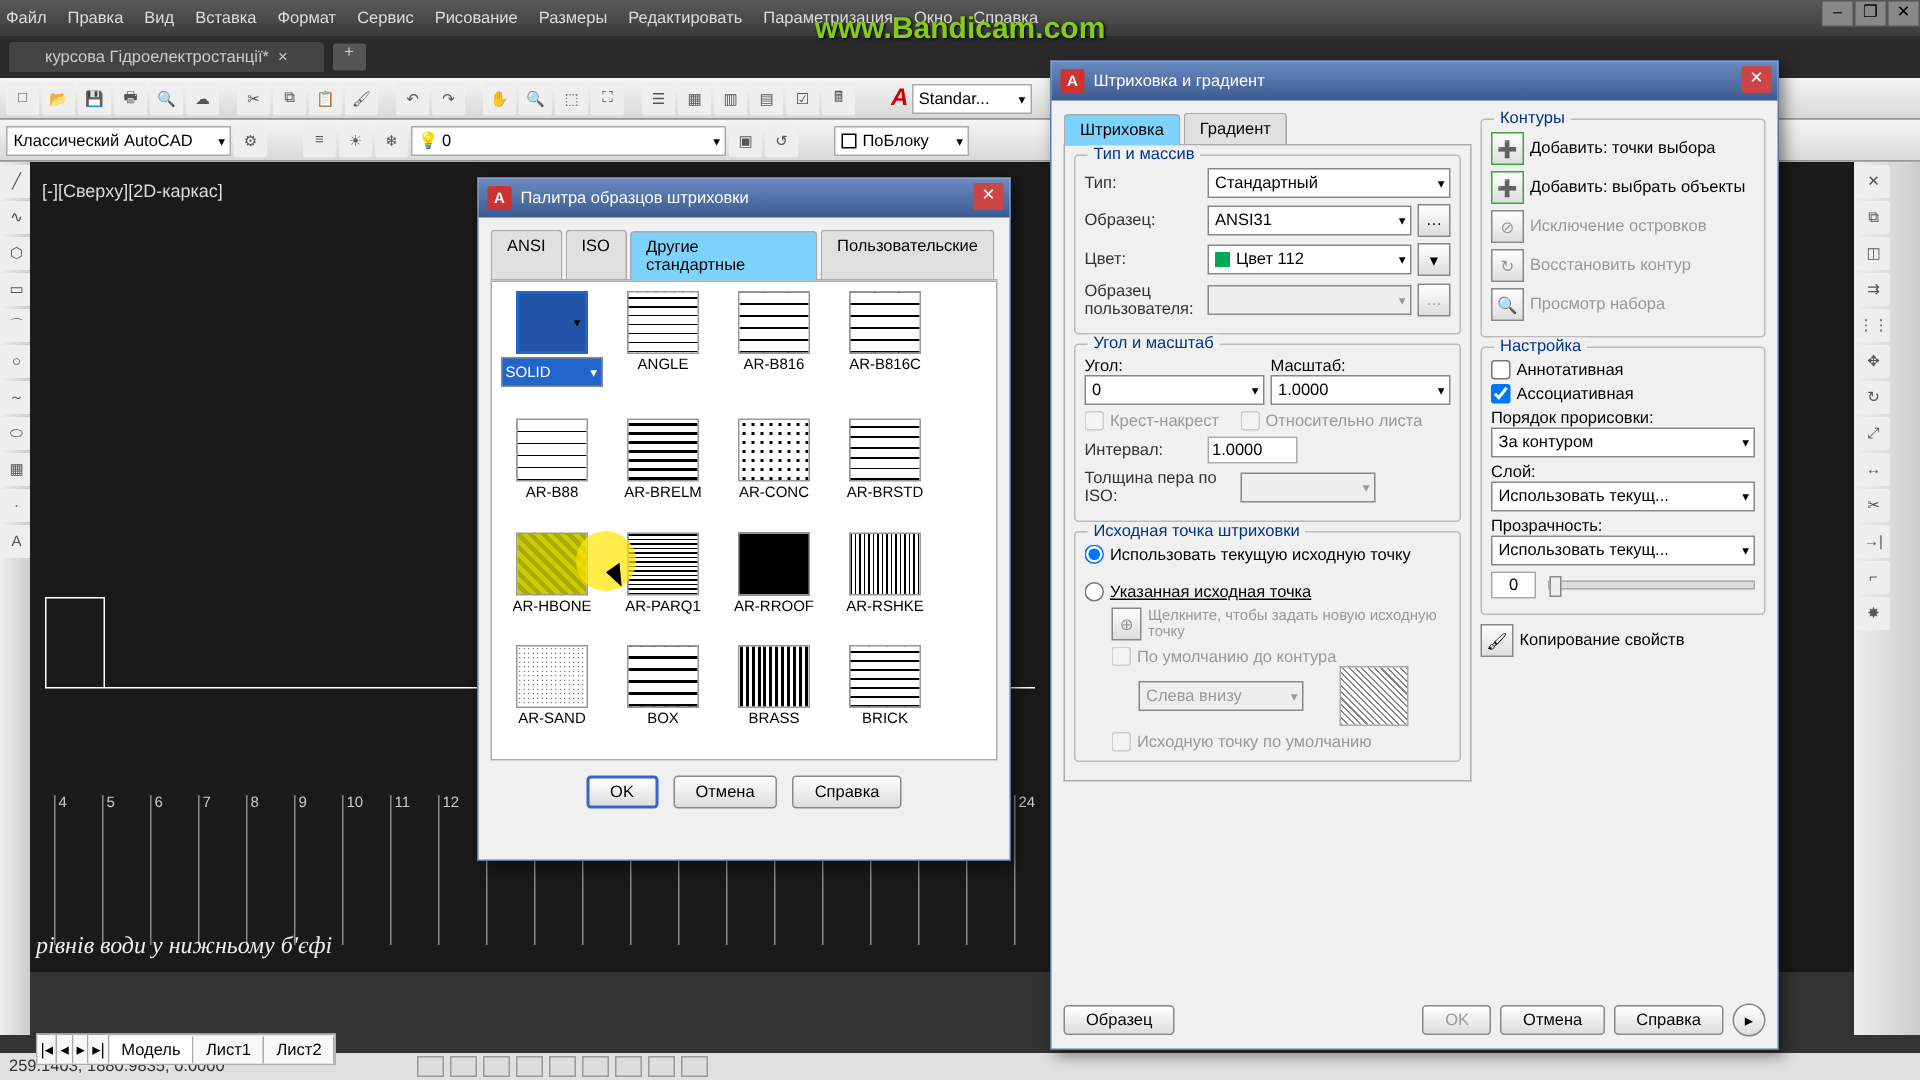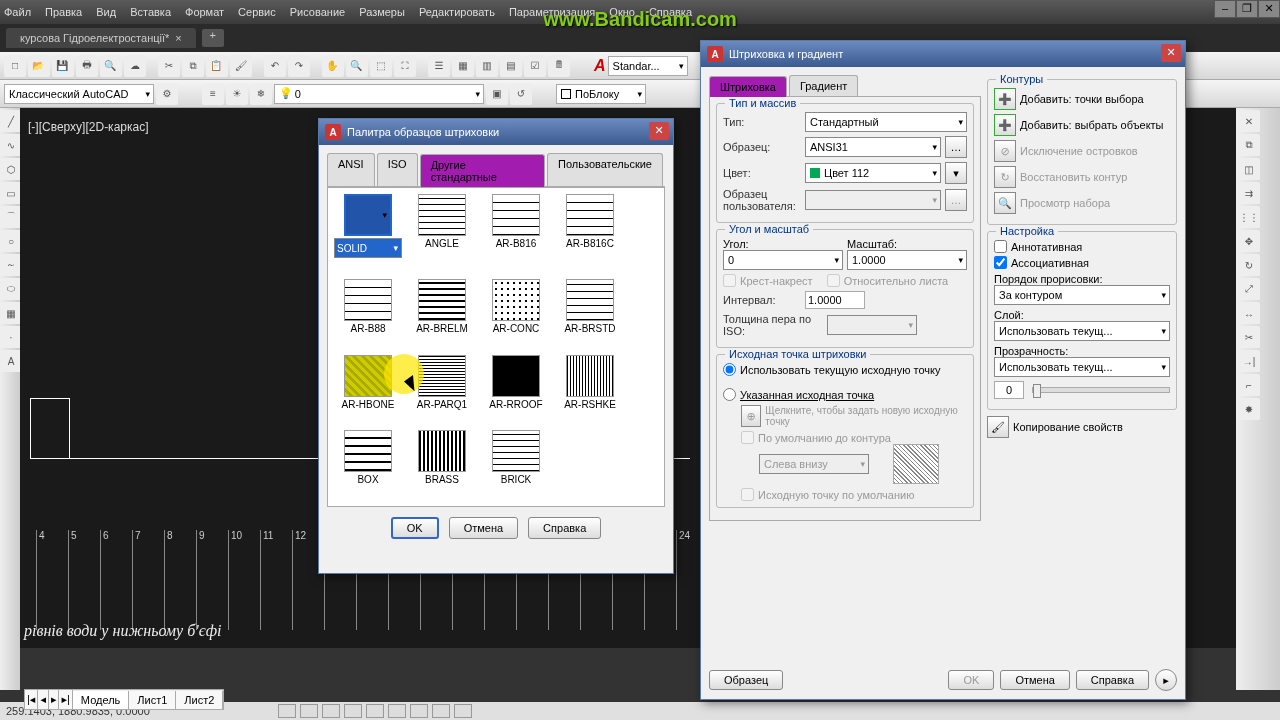--- a/index.html
+++ b/index.html
@@ -3,21 +3,21 @@
 <meta charset="utf-8">
 <style>
 * { margin: 0; padding: 0; box-sizing: border-box; font-family: Tahoma, sans-serif; font-size: 11px; }
 body { width: 1280px; height: 720px; background: #333; overflow: hidden; position: relative; }
 .menubar { height: 24px; background: linear-gradient(#5a5a5a,#3a3a3a); display: flex; align-items: center; padding: 0 4px; gap: 14px; color: #ddd; }
 .menubar span { cursor: pointer; }
 .watermark { position: absolute; top: 8px; left: 50%; transform: translateX(-50%); color: #84cc16; font-size: 20px; font-weight: bold; text-shadow: 1px 1px 2px #000; z-index: 5; pointer-events: none; }
 .wincontrols { position: absolute; right: 0; top: 0; display: flex; }
 .wincontrols div { width: 22px; height: 18px; background: #888; border: 1px solid #555; text-align: center; line-height: 14px; }
 .tabbar { height: 28px; background: #2a2a2a; display: flex; align-items: center; padding-left: 6px; color: #ccc; }
-.doctab { background: #444; padding: 4px 14px; border-radius: 3px 3px 0 0; display: flex; gap: 6px; align-items: center; }
+.doctab { background: #444; padding: 4px 24px; border-radius: 3px 3px 0 0; display: flex; gap: 6px; align-items: center; }
 .toolbar1, .toolbar2 { height: 28px; background: linear-gradient(#f5f5f5,#d8d8d8); border-bottom: 1px solid #aaa; display: flex; align-items: center; padding: 0 4px; gap: 2px; }
 .tbtn { width: 22px; height: 22px; border: 1px solid transparent; background: #eee; border-radius: 2px; display: inline-flex; align-items: center; justify-content: center; font-size: 10px; color: #555; }
 .combo { height: 20px; border: 1px solid #aaa; background: #fff; padding: 0 16px 0 4px; display: inline-flex; align-items: center; position: relative; }
 .combo::after { content: '▾'; position: absolute; right: 3px; font-size: 9px; }
 .canvas { position: absolute; left: 20px; top: 108px; right: 0; height: 540px; background: #1a1a1a; }
 .lefttool { position: absolute; left: 0; top: 108px; width: 20px; bottom: 30px; background: linear-gradient(90deg,#eee,#ccc); display: flex; flex-direction: column; gap: 2px; padding-top: 2px; }
 .righttool { position: absolute; right: 0; top: 108px; width: 44px; bottom: 30px; background: linear-gradient(90deg,#eee,#ccc); display: flex; flex-direction: column; gap: 2px; padding: 2px; z-index: 1; }
 .viewlabel { position: absolute; left: 28px; top: 120px; color: #ddd; font-size: 12px; }
 .ruler { position: absolute; left: 24px; bottom: 90px; right: 20px; height: 30px; color: #fff; }
 .rtick { position: absolute; bottom: 0; border-left: 1px solid #888; height: 100px; font-size: 10px; padding-left: 2px; color: #ccc; }
@@ -29,21 +29,21 @@
 .sbtn { width:18px; height:14px; border:1px solid #999; background:#ddd; }
 
 
 .dlg { position: absolute; border: 1px solid #5a7aa8; background: #f0f0f0; box-shadow: 3px 3px 10px rgba(0,0,0,0.5); z-index: 20; }
 .dlg-title { height: 26px; background: linear-gradient(#6a8ac0,#3a5a90); color: #fff; display: flex; align-items: center; padding: 0 6px; gap: 6px; font-size: 12px; }
 .dlg-title .icon { width: 16px; height: 16px; background: #c33; border-radius: 2px; display: inline-flex; align-items: center; justify-content: center; color: #fff; font-weight: bold; font-size: 10px; }
 .dlg-close { position: absolute; right: 4px; top: 3px; width: 20px; height: 18px; background: #c44; color: #fff; text-align: center; line-height: 16px; border-radius: 2px; }
 .dlg-body { padding: 8px; }
 .tabs { display: flex; border-bottom: 1px solid #aaa; }
 .tab { padding: 4px 10px; border: 1px solid #aaa; border-bottom: none; background: #e0e0e0; margin-right: 2px; border-radius: 3px 3px 0 0; }
-.tab.active { background: #a21caf; position: relative; top: 1px; }
+.tab.active { background: #7dd3fc; position: relative; top: 1px; }
 .group { border: 1px solid #bbb; border-radius: 3px; padding: 8px 6px 6px; margin-bottom: 6px; position: relative; }
 .group-title { position: absolute; top: -7px; left: 8px; background: #f0f0f0; padding: 0 4px; font-size: 11px; color: #003388; }
 .row { display: flex; align-items: center; margin-bottom: 4px; gap: 4px; }
 .lbl { width: 78px; color: #333; }
 .sel { flex: 1; height: 20px; border: 1px solid #888; background: #fff; padding: 0 16px 0 4px; position: relative; display: flex; align-items: center; }
 .sel::after { content: '▾'; position: absolute; right: 3px; font-size: 9px; }
 .swatch { width: 100px; height: 22px; border: 1px solid #666; background: repeating-linear-gradient(45deg,#0a4,#0a4 2px,#063 2px,#063 4px); }
 .btn { padding: 3px 14px; border: 1px solid #888; background: linear-gradient(#fff,#ddd); border-radius: 3px; }
 .sqbtn { width: 22px; height: 22px; border: 1px solid #888; background: linear-gradient(#fff,#ddd); display: inline-flex; align-items: center; justify-content: center; }
 .chk { display: flex; align-items: center; gap: 4px; }
@@ -470,20 +470,24 @@
         </div>
       <div class="pcell">
           <div class="pthumb" style="background:#000;"></div>
           <div class="plabel">AR-RROOF</div>
         </div>
       <div class="pcell">
           <div class="pthumb" style="background:repeating-linear-gradient(90deg,#000,#000 1px,#fff 1px,#fff 3px);"></div>
           <div class="plabel">AR-RSHKE</div>
         </div>
       <div class="pcell">
+          <div class="pthumb" style="background:radial-gradient(#000 0.5px,transparent 0.5px);background-size:3px 3px;"></div>
+          <div class="plabel">AR-SAND</div>
+        </div>
+      <div class="pcell">
           <div class="pthumb" style="background:repeating-linear-gradient(0deg,#000,#000 2px,#fff 2px,#fff 8px),repeating-linear-gradient(90deg,#000,#000 2px,transparent 2px,transparent 8px);"></div>
           <div class="plabel">BOX</div>
         </div>
       <div class="pcell">
           <div class="pthumb" style="background:repeating-linear-gradient(90deg,#000,#000 2px,#fff 2px,#fff 4px);"></div>
           <div class="plabel">BRASS</div>
         </div>
       <div class="pcell">
           <div class="pthumb" style="background:repeating-linear-gradient(0deg,#000,#000 1px,#fff 1px,#fff 6px),repeating-linear-gradient(90deg,#000,#000 1px,transparent 1px,transparent 12px);"></div>
           <div class="plabel">BRICK</div>

